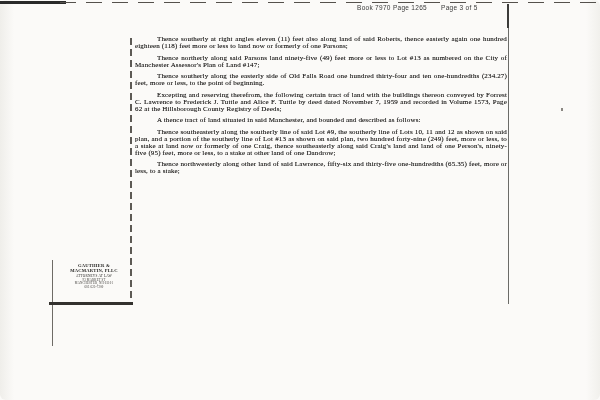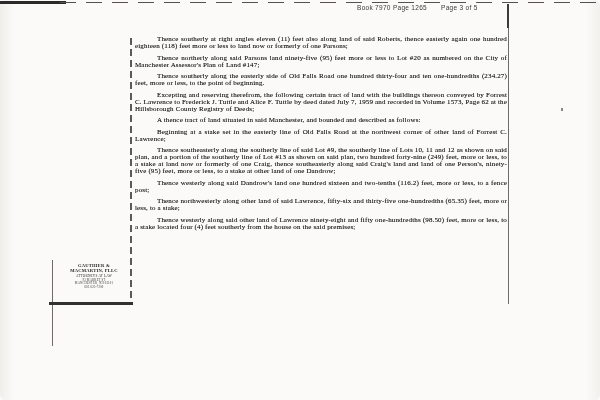--- a/index.html
+++ b/index.html
@@ -55,29 +55,26 @@
   </div>
 
   <div class="v-right"></div>
   <div class="v-right-cap"></div>
   <div class="v-left-margin"></div>
   <div class="v-stamp-line"></div>
   <div class="speck"></div>
 
   <div class="doc-text">
     <p>Thence southerly at right angles eleven (11) feet also along land of said Roberts, thence easterly again one hundred eighteen (118) feet more or less to land now or formerly of one Parsons;</p>
-    <p>Thence northerly along said Parsons land ninety-five (95) feet more or less to Lot #20 as numbered on the City of Manchester Assessor's Plan of Land #147;</p>
+    <p>Thence northerly along said Parsons land ninety-five (49) feet more or less to Lot #13 as numbered on the City of Manchester Assessor's Plan of Land #147;</p>
     <p>Thence southerly along the easterly side of Old Falls Road one hundred thirty-four and ten one-hundredths (234.27) feet, more or less, to the point of beginning.</p>
-    <p>Excepting and reserving therefrom, the following certain tract of land with the buildings thereon conveyed by Forrest C. Lawrence to Frederick J. Tuttle and Alice F. Tuttle by deed dated July 7, 1959 and recorded in Volume 1573, Page 62 at the Hillsborough County Registry of Deeds;</p>
+    <p>Excepting and reserving therefrom, the following certain tract of land with the buildings thereon conveyed by Forrest C. Lawrence to Frederick J. Tuttle and Alice F. Tuttle by deed dated November 7, 1959 and recorded in Volume 1573, Page 62 at the Hillsborough County Registry of Deeds;</p>
     <p>A thence tract of land situated in said Manchester, and bounded and described as follows:</p>
-    <p>Beginning at a stake set in the easterly line of Old Falls Road at the northwest corner of other land of Forrest C. Lawrence;</p>
     <p>Thence southeasterly along the southerly line of said Lot #9, the southerly line of Lots 10, 11 and 12 as shown on said plan, and a portion of the southerly line of Lot #13 as shown on said plan, two hundred forty-nine (249) feet, more or less, to a stake at land now or formerly of one Craig, thence southeasterly along said Craig's land and land of one Person's, ninety-five (95) feet, more or less, to a stake at other land of one Dandrow;</p>
-    <p>Thence westerly along said Dandrow's land one hundred sixteen and two-tenths (116.2) feet, more or less, to a fence post;</p>
     <p>Thence northwesterly along other land of said Lawrence, fifty-six and thirty-five one-hundredths (65.35) feet, more or less, to a stake;</p>
-    <p>Thence westerly along said other land of Lawrence ninety-eight and fifty one-hundredths (98.50) feet, more or less, to a stake located four (4) feet southerly from the house on the said premises;</p>
   </div>
 
   <div class="stamp">
     <div class="l1">GAUTHIER &amp;</div>
     <div class="l2">MACMARTIN, PLLC</div>
     <div class="l3">ATTORNEYS AT LAW</div>
     <div class="l4">93 MARKET ST</div>
     <div class="l5">MANCHESTER, NH 03101</div>
     <div class="l6">603 625-7200</div>
   </div>

